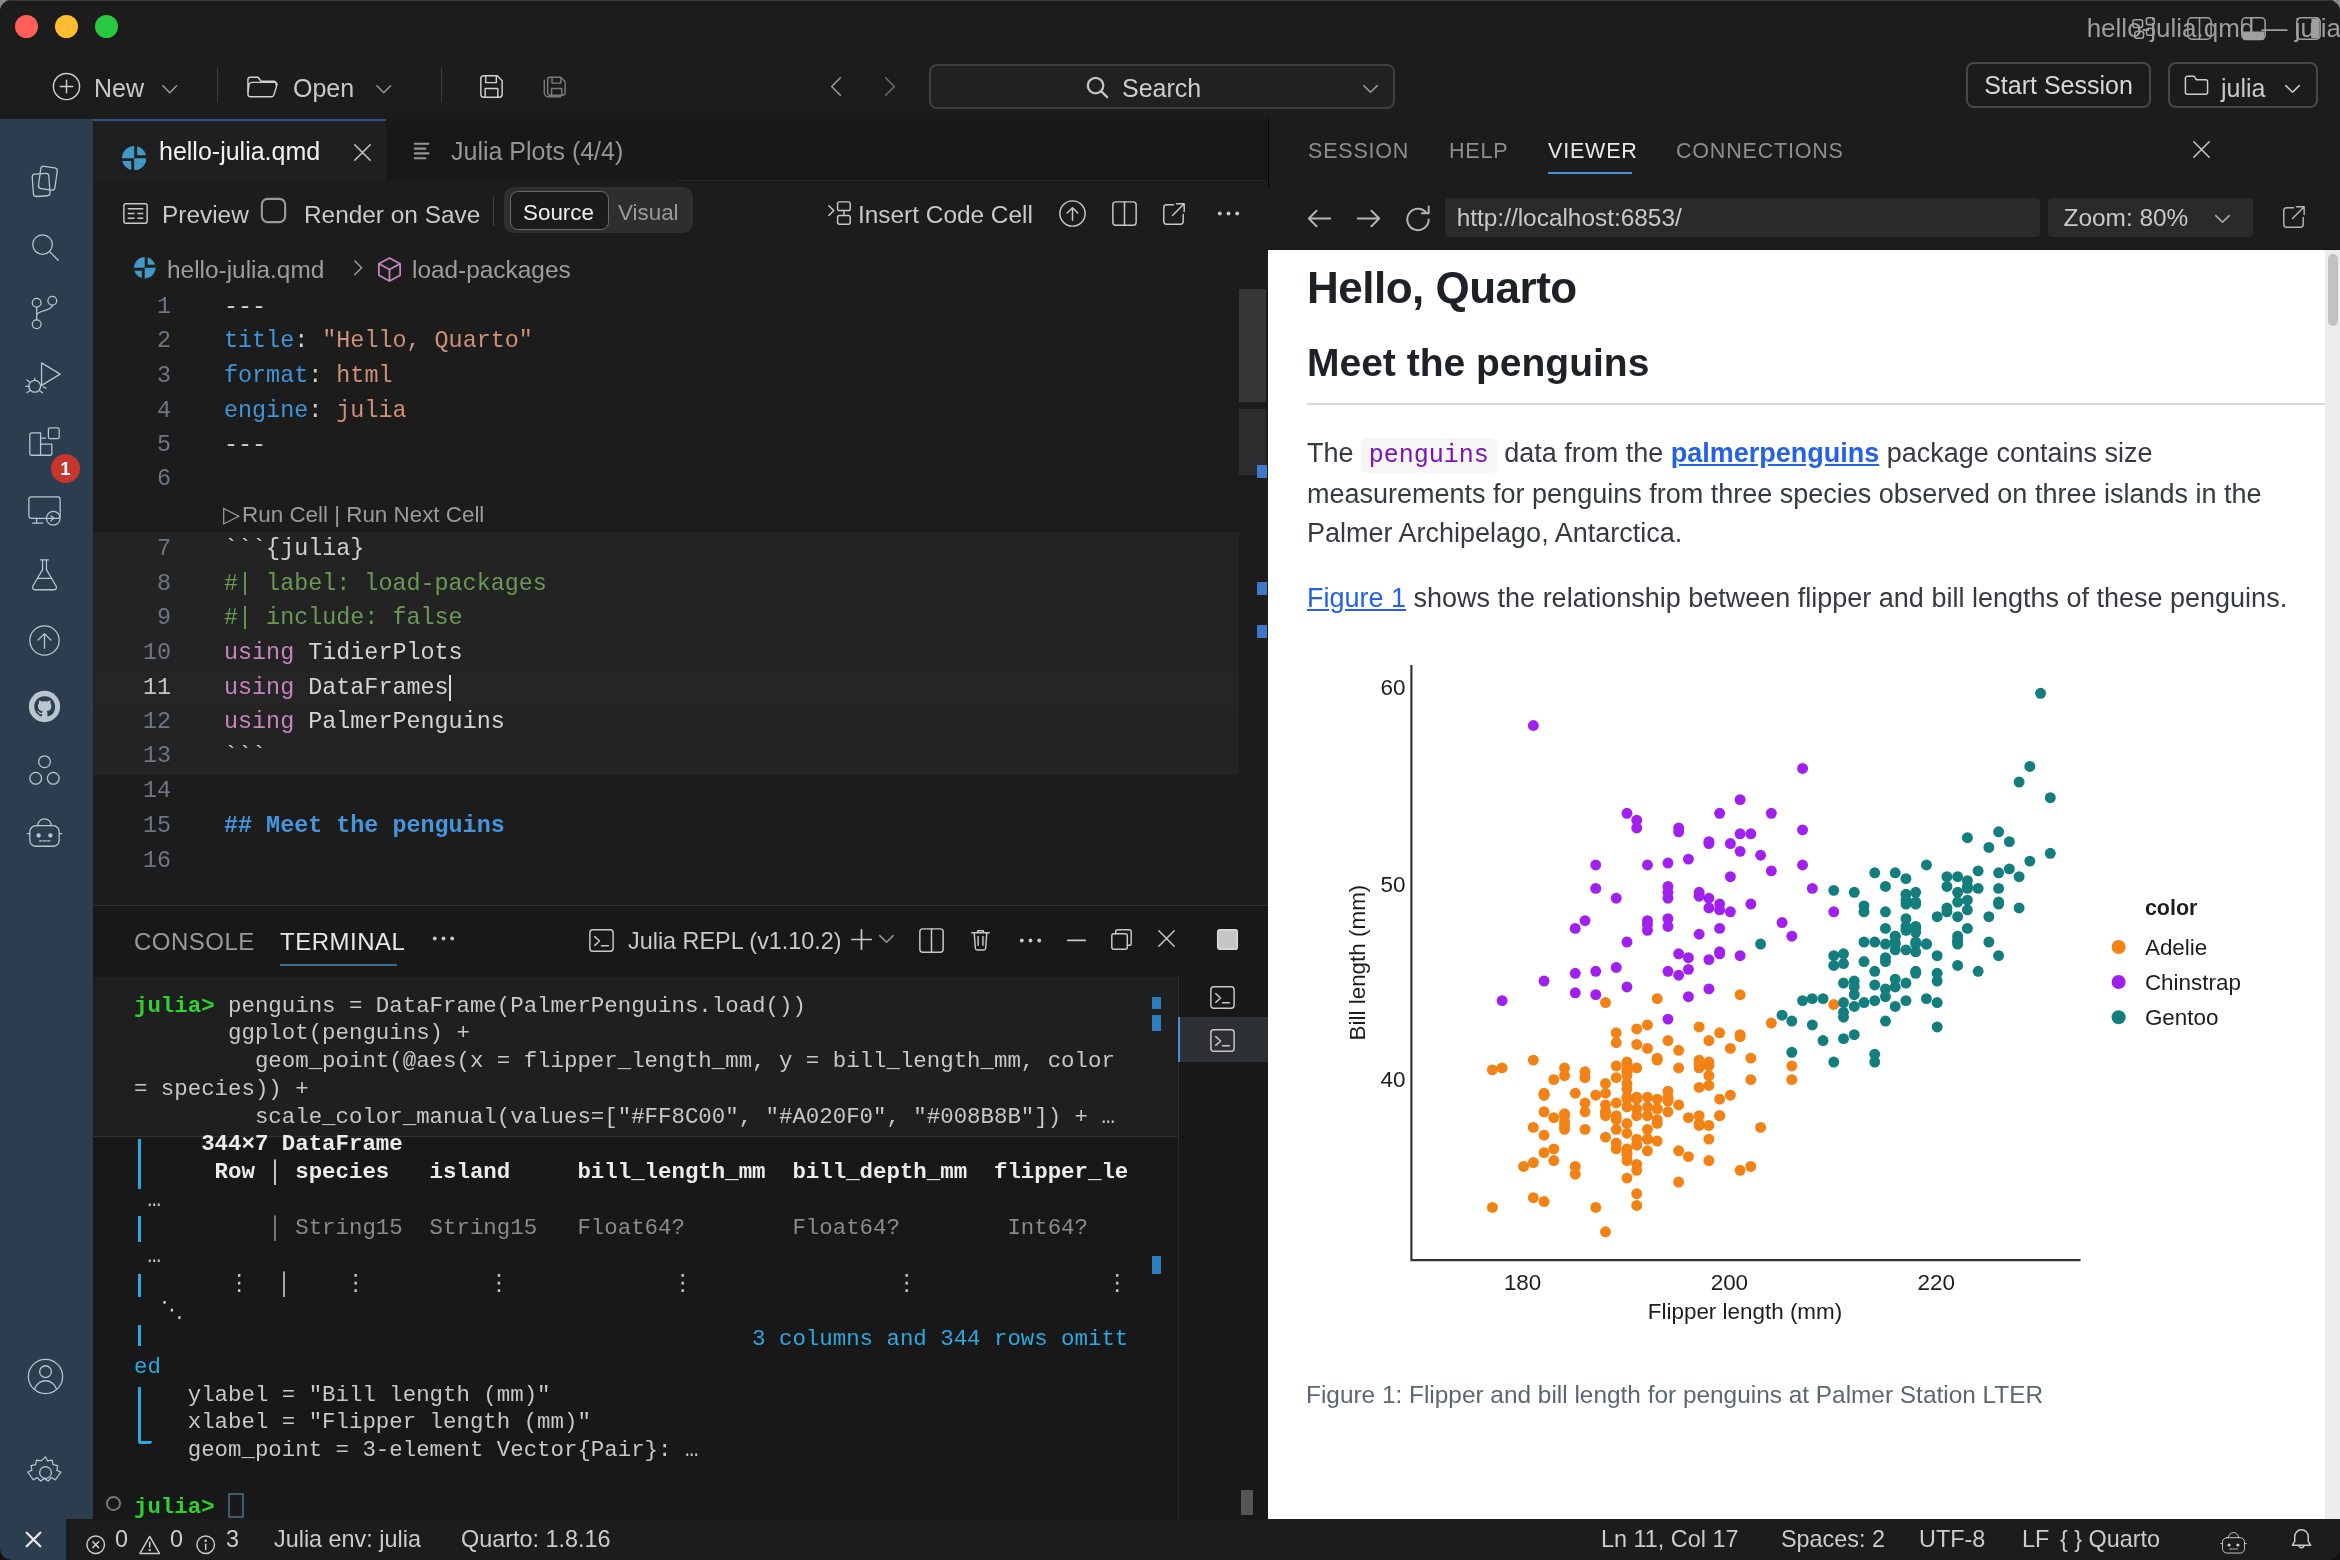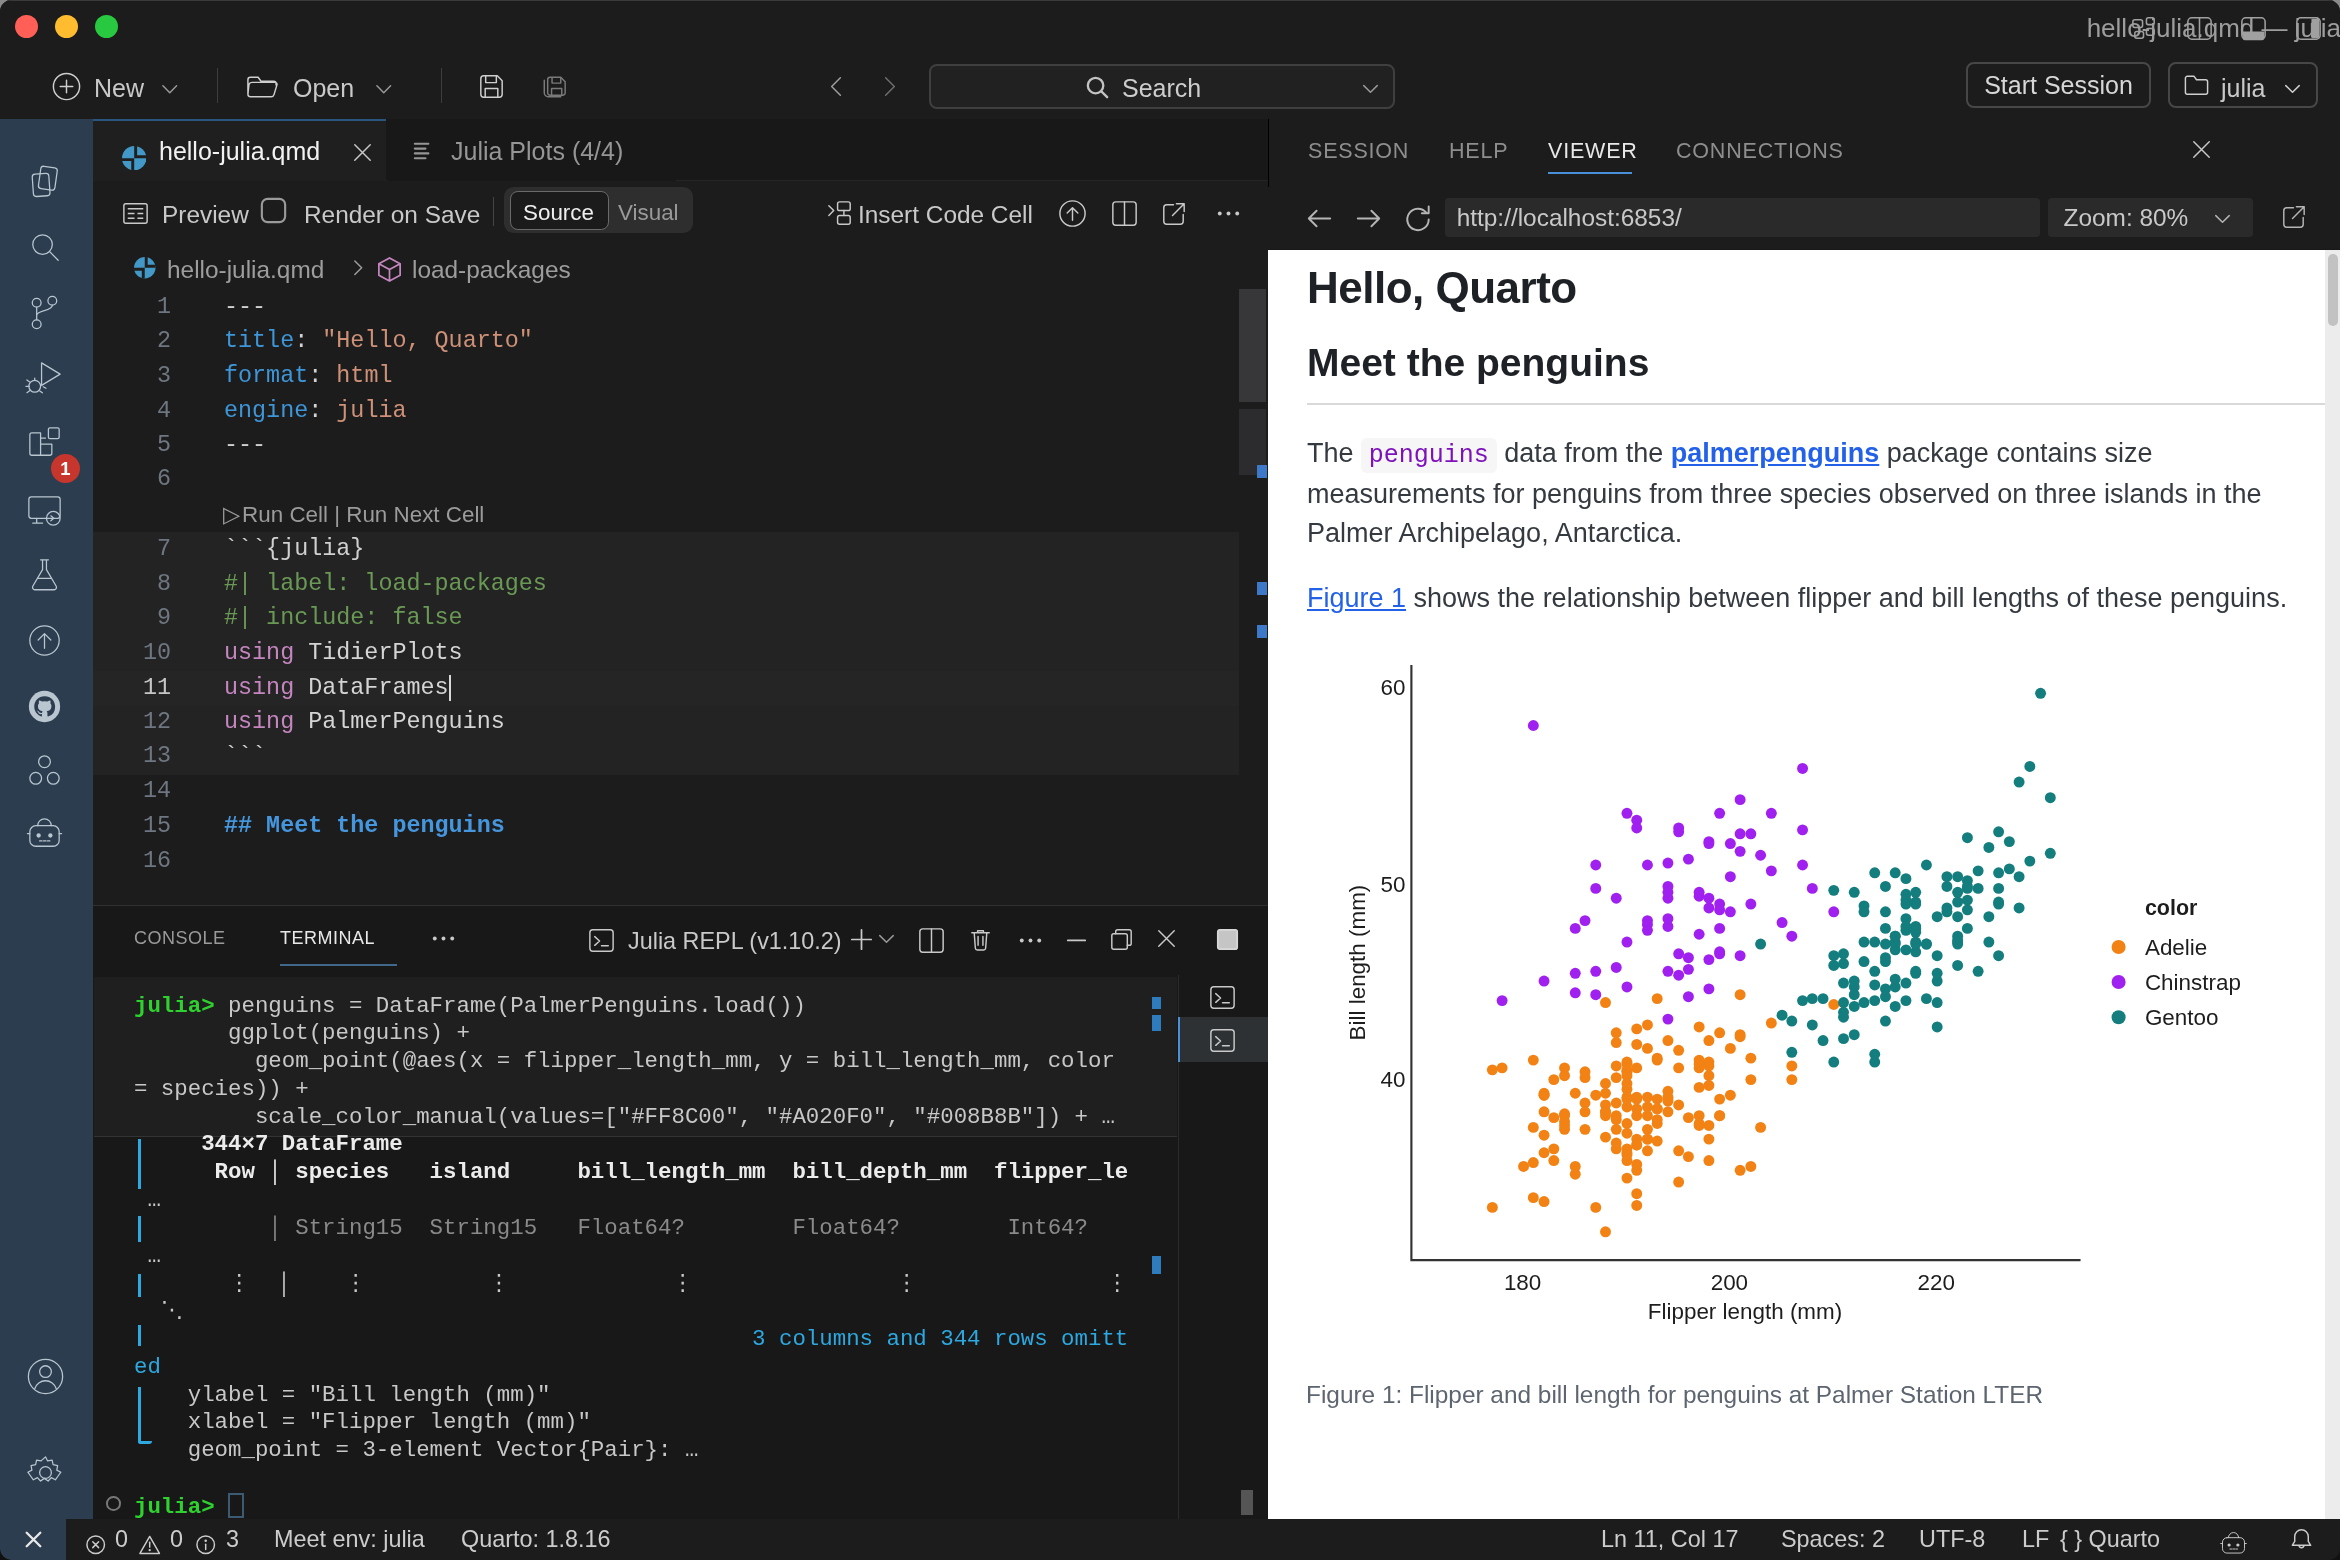--- a/index.html
+++ b/index.html
@@ -26,21 +26,21 @@
 #crumbs{left:93px;top:240px;width:1175px;height:45px;background:#1c1c1c;color:#9d9d9d;font-size:24.4px}
 .crow{position:absolute;left:0;width:1175px;height:35px;line-height:34px;font-family:"Liberation Mono",monospace;font-size:23.4px;white-space:pre;color:#d4d4d4}
 .lnum{position:absolute;left:0;width:78px;text-align:right;color:#6e7681}
 .ctext{position:absolute;left:131px}
 .yk{color:#3e96d8}.ys{color:#ce9178}.cm{color:#6A9955}.kw{color:#C586C0}.hd{color:#4596dd;font-weight:bold}.pl{color:#d0d0d0}
 #cellbg{left:93px;top:532px;width:1146px;height:243px;background:#232323}
 #curline{left:93px;top:671px;width:1146px;height:35px;background:#252525}
 #lens{left:223px;top:488px;color:#9b9b9b;font-size:22.4px;font-family:"Liberation Sans",sans-serif}
 
 #panel{left:93px;top:905px;width:1175px;height:614px;background:#181818;border-top:1px solid #303030}
-.ph{font-size:18px;letter-spacing:0.5px}
+.ph{font-size:24px;letter-spacing:0.5px}
 .trow{position:absolute;left:41px;width:1112px;height:28px;line-height:27px;font-family:"Liberation Mono",monospace;font-size:22.4px;white-space:pre;color:#c8c8c8}
 .jg{color:#2fd12f;font-weight:bold}.tb{color:#ececec;font-weight:bold}.tgray{color:#8a8a8a}.tcyan{color:#2da8e0}
 #termtabs{left:1178px;top:975px;width:90px;height:544px;background:#181818;border-left:1px solid #2b2b2b}
 
 #rphead{left:1268px;top:119px;width:1073px;height:68px;background:#1c1c1c;border-left:1px solid #000}
 .rtab{position:absolute;top:139px;font-size:21.5px;letter-spacing:0.8px;color:#8e8e8e}
 #rnav{left:1268px;top:187px;width:1073px;height:62px;background:#1c1c1c}
 #urlbox{left:1445px;top:198px;width:595px;height:39px;background:#2a2a2a;border-radius:3.9px;color:#c9c9c9;font-size:24.4px;line-height:39px}
 #zoombox{left:2048px;top:198px;width:205px;height:39px;background:#2a2a2a;border-radius:3.9px;color:#c9c9c9;font-size:24.4px;line-height:39px}
 #viewer{left:1268px;top:250px;width:1057px;height:1270px;background:#fff}
@@ -794,21 +794,21 @@
         <path d="M12 9.5 v5" stroke="currentColor" stroke-width="1.5" stroke-linecap="round" stroke-linejoin="round" fill="none"></path>
         <circle cx="12" cy="17.5" r="1.2" fill="currentColor"></circle>
       </svg></div>
 <div class="sticon" style="left:170px">0</div>
 <div class="sticon" style="left:194px;top:1528px;height:29px"><svg class="" style="" width="23.4" height="23.4" viewBox="0 0 24 24" fill="none">
         <circle cx="12" cy="12" r="9" stroke="currentColor" stroke-width="1.5" stroke-linecap="round" stroke-linejoin="round" fill="none"></circle>
         <path d="M12 11.5 v5.5" stroke="currentColor" stroke-width="1.5" stroke-linecap="round" stroke-linejoin="round" fill="none"></path>
         <circle cx="12" cy="8" r="1.3" fill="currentColor"></circle>
       </svg></div>
 <div class="sticon" style="left:226px">3</div>
-<div class="sticon" style="left:274px">Meet env: julia</div>
+<div class="sticon" style="left:274px">Julia env: julia</div>
 <div class="sticon" style="left:461px">Quarto: 1.8.16</div>
 <div class="sticon" style="left:1601px">Ln 11, Col 17</div>
 <div class="sticon" style="left:1781px">Spaces: 2</div>
 <div class="sticon" style="left:1919px">UTF-8</div>
 <div class="sticon" style="left:2022px">LF</div>
 <div class="sticon" style="left:2060px">{ } Quarto</div>
 
 <div class="ab" style="left:2287px;top:1525px;color:#ccc"><svg class="" style="" width="29" height="29" viewBox="0 0 30 30" fill="none">
         <path d="M15 5 a7 7 0 0 1 7 7 v5 l2.5 4 H5.5 L8 17 v-5 a7 7 0 0 1 7-7 z M12.5 21 a2.5 2.5 0 0 0 5 0" stroke="currentColor" stroke-width="1.5" stroke-linecap="round" stroke-linejoin="round" fill="none"></path>
       </svg></div>

